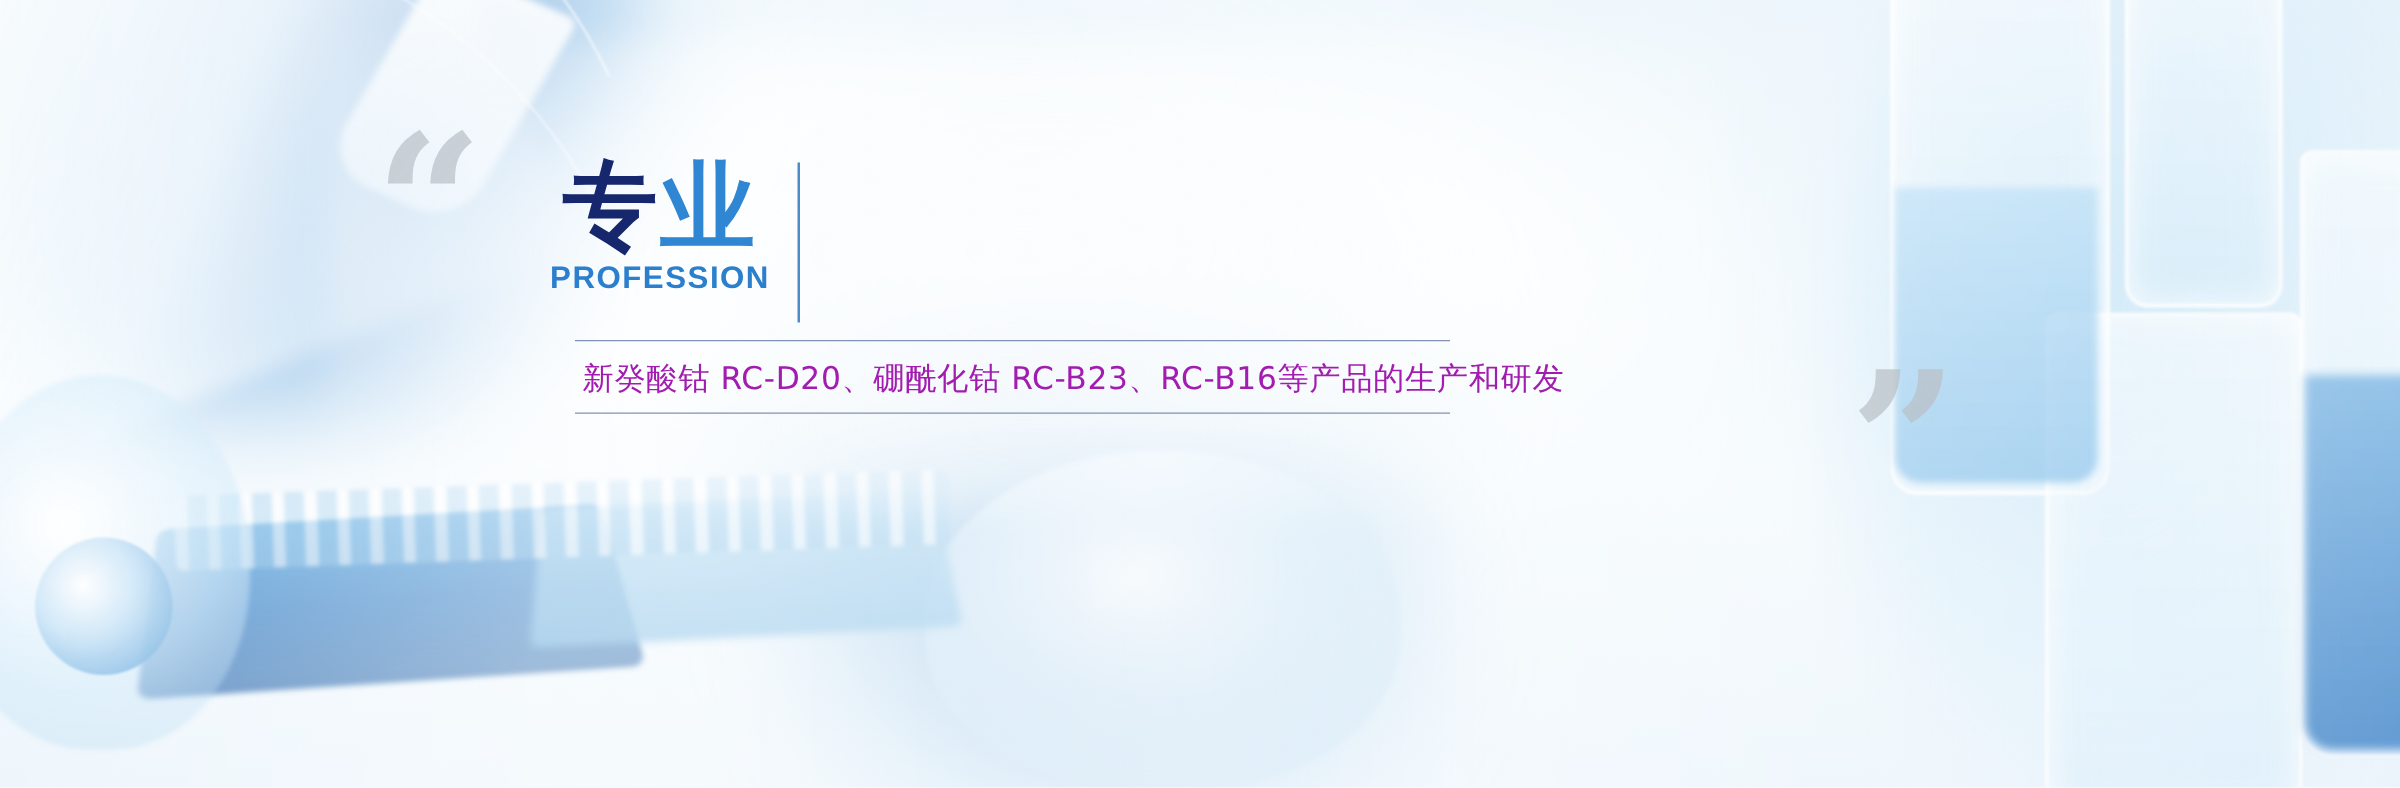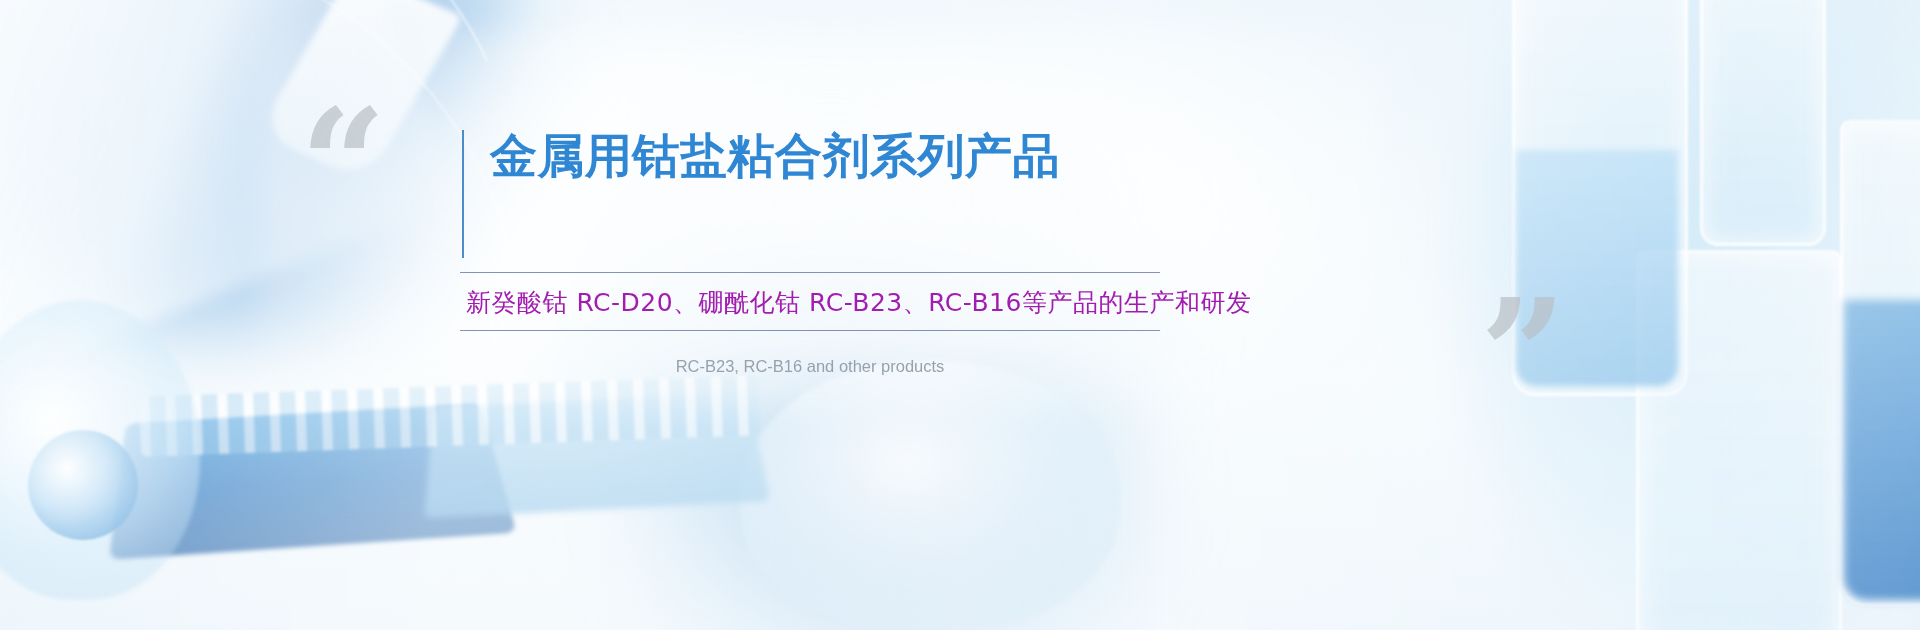--- a/index.html
+++ b/index.html
@@ -336,33 +336,35 @@
   <div class="haze-wide"></div>
   <div class="haze"></div>
 
   <div class="quote quote-open">“</div>
   <div class="quote quote-close">”</div>
 
   <div class="content">
 
     <div class="top-row">
 
+      <div class="lockup">
+        <div class="lockup-cjk"><span class="ch-dark">专</span><span class="ch-blue">业</span></div>
+        <div class="lockup-en">PROFESSION</div>
+      </div>
 
       <div class="divider-v"></div>
 
       <div class="headlines">
-        <div class="headline-2">金属用钴盐粘合剂系列产品</div>
       </div>
 
     </div>
 
     <div class="rule"></div>
 
     <div class="product-line">新癸酸钴 RC-D20、硼酰化钴 RC-B23、RC-B16等产品的生产和研发</div>
 
     <div class="rule-2"></div>
 
     <div class="english-block">
-      <div>RC-B23, RC-B16 and other products</div>
     </div>
 
   </div>
 </div>
 
 </body></html>

